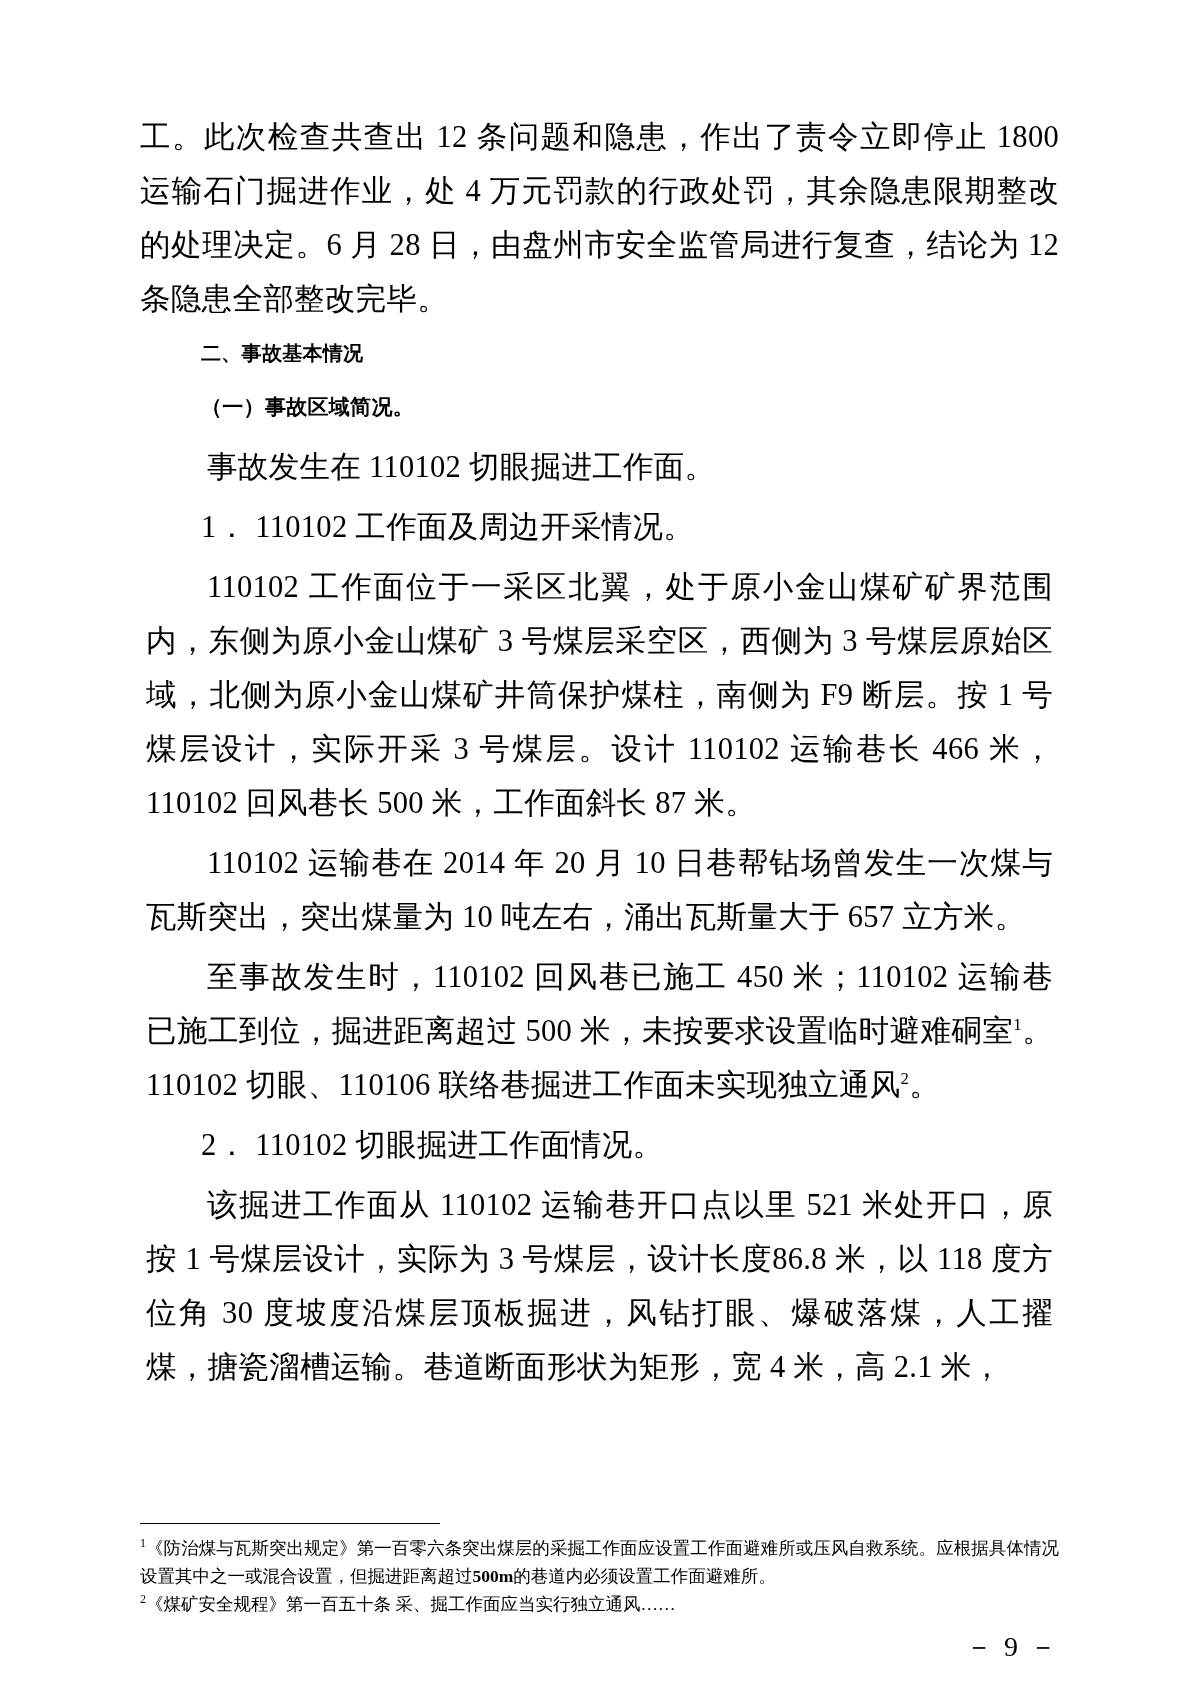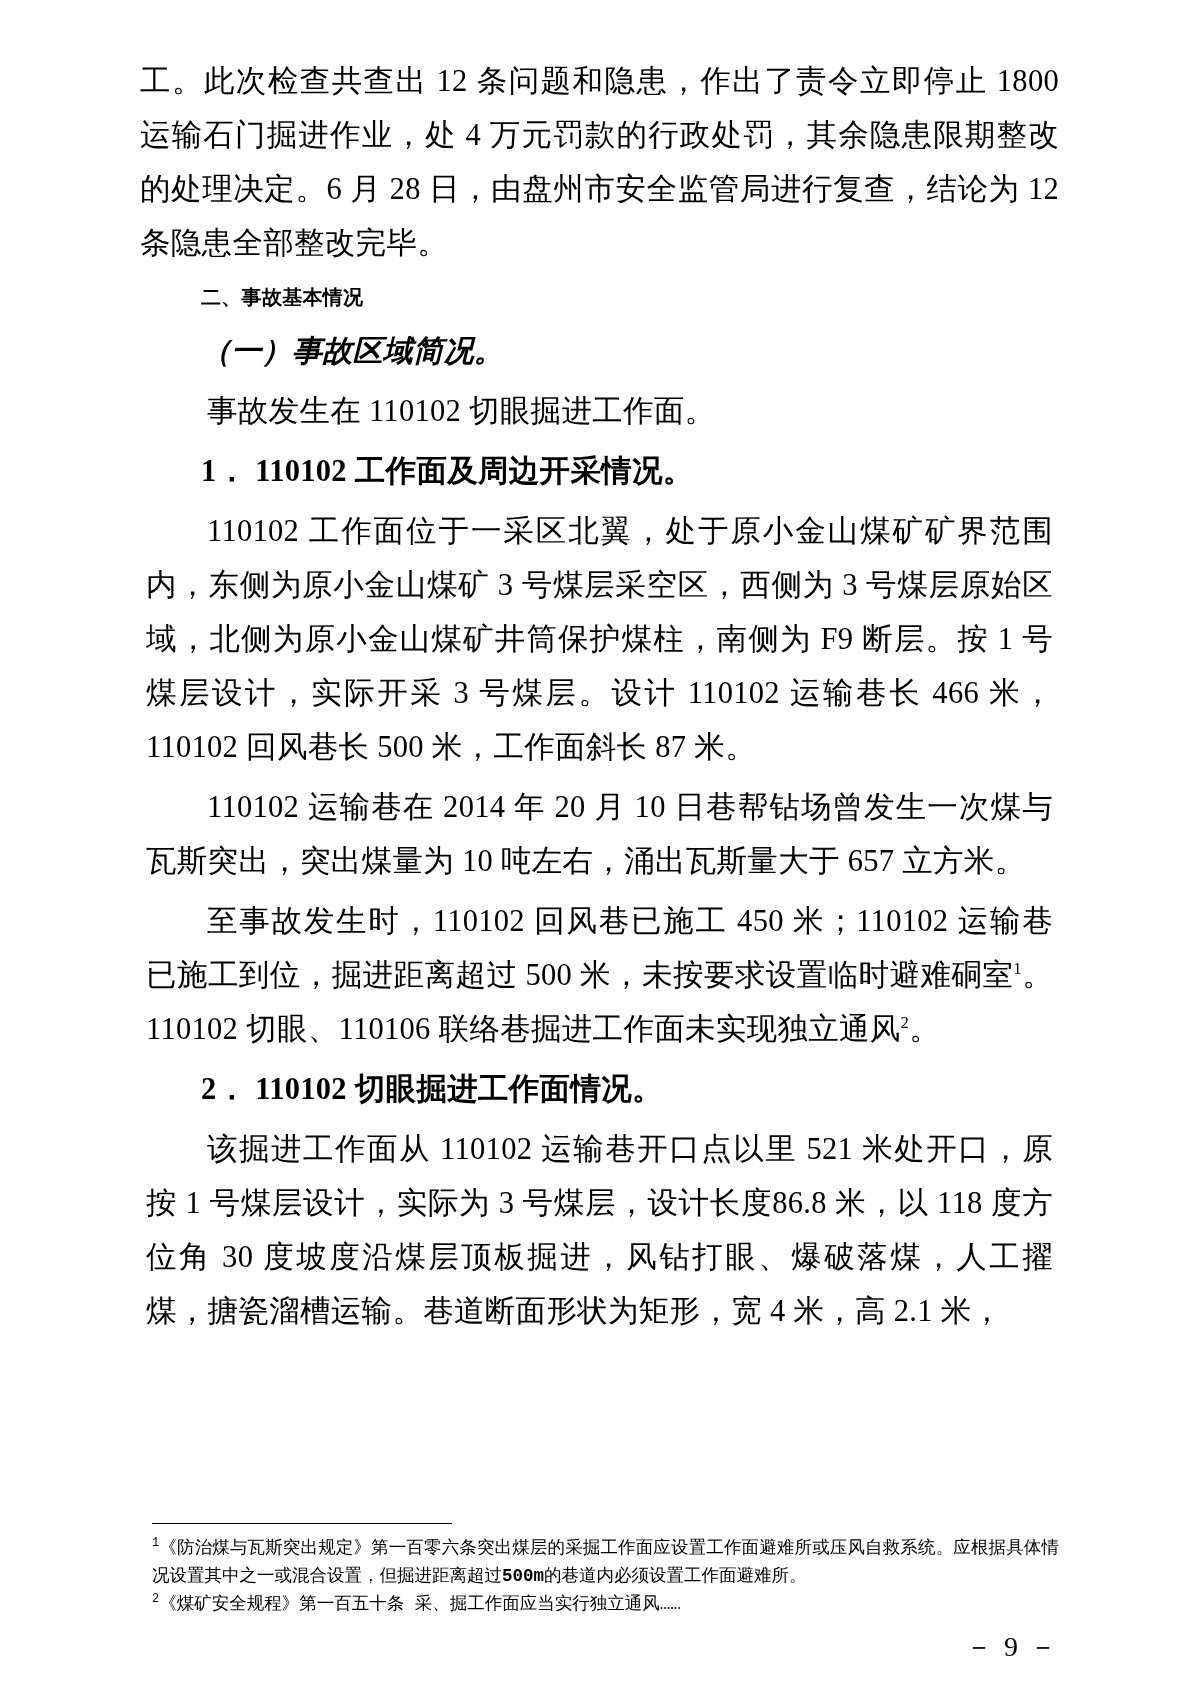--- a/index.html
+++ b/index.html
@@ -12,21 +12,21 @@
     height: 1696px;
     font-family: "Liberation Serif", serif;
     color: #000000;
     position: relative;
   }
   .page {
     position: relative;
     width: 1199px;
     height: 1696px;
     box-sizing: border-box;
-    padding: 54px 140px 40px 140px;
+    padding: 110px 140px 40px 140px;
   }
   .body-text {
     font-size: 30.5px;
     line-height: 54px;
     text-align: justify;
     text-justify: inter-ideograph;
     letter-spacing: 0.3px;
   }
   .para {
     margin: 0;
@@ -40,42 +40,40 @@
     margin: 0;
     font-weight: bold;
     text-indent: 61px;
     font-size: 20px;
     line-height: 54px;
   }
   .subheading {
     margin: 0;
     font-weight: bold;
     text-indent: 61px;
-    font-size: 30px;
+    font-size: 21px;
     line-height: 54px;
-    font-style: italic;
   }
   .num-heading {
     margin: 0;
-    font-weight: bold;
+    font-weight: normal;
     text-indent: 61px;
     font-size: 30.5px;
     line-height: 54px;
   }
   sup {
     font-size: 0.55em;
     vertical-align: super;
     line-height: 0;
   }
   .footnote-area {
     position: absolute;
-    left: 152px;
+    left: 140px;
     right: 140px;
     bottom: 78px;
-    font-family: Liberation Mono, monospace;
   }
   .footnote-rule {
     width: 300px;
     height: 1px;
     background: #000;
     margin-bottom: 10px;
   }
   .footnote {
     font-size: 17.5px;
     line-height: 28px;

